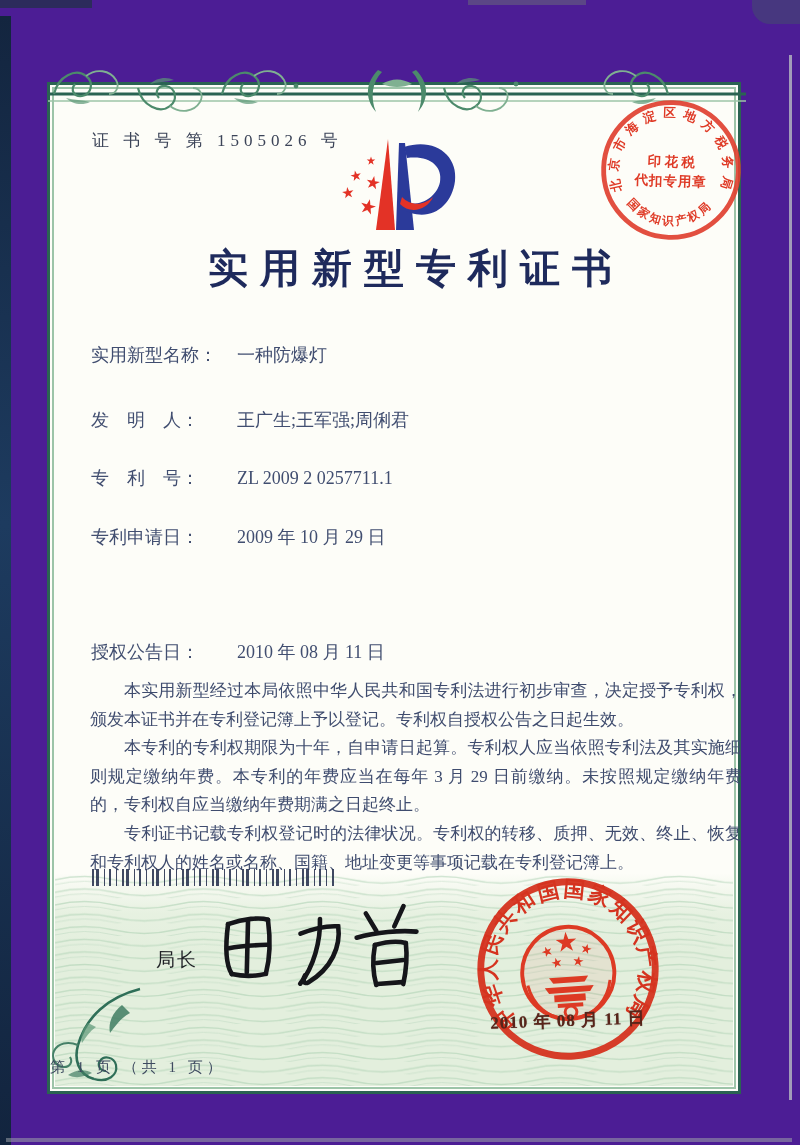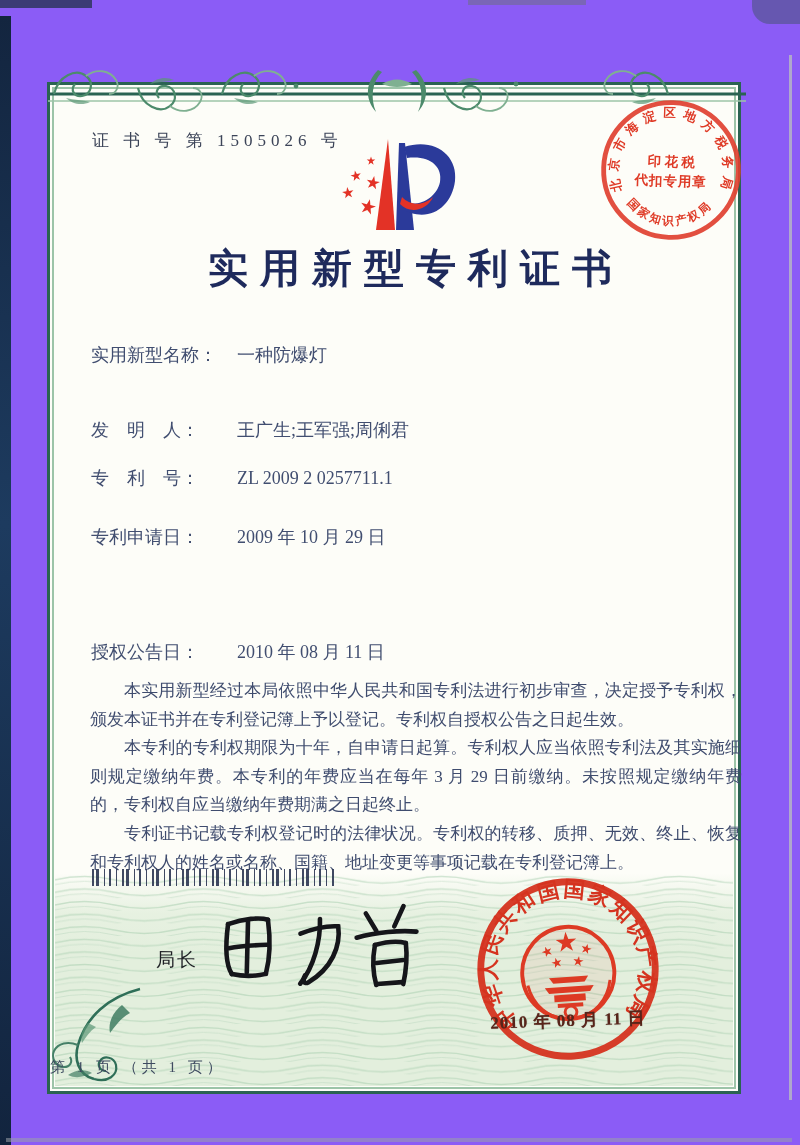--- a/index.html
+++ b/index.html
@@ -1,16 +1,16 @@
 <!DOCTYPE html>
 <html><head>
 <meta charset="utf-8">
 <style>
   html,body{margin:0;padding:0;background:#e8e8e6;}
-  .stage{position:relative;width:800px;height:1145px;margin:0 auto;background:#8b5cf6;overflow:hidden;
+  .stage{position:relative;width:800px;height:1145px;margin:0 auto;background:#4c1d95;overflow:hidden;
          font-family:"Liberation Serif","DejaVu Serif",serif;}
   
   .edge-left{position:absolute;left:0;top:16px;width:11px;height:1129px;
              background:linear-gradient(180deg,#13253f,#1d3b5f 45%,#12243e);}
   .edge-top-l{position:absolute;left:0;top:0;width:92px;height:8px;background:#22304a;opacity:.75;}
   .edge-top-m{position:absolute;left:468px;top:0;width:118px;height:5px;background:#6a6f78;opacity:.5;}
   .edge-top-r{position:absolute;left:752px;top:0;width:48px;height:24px;background:#41526a;opacity:.5;
               border-bottom-left-radius:18px;}
   .edge-right{position:absolute;left:789px;top:55px;width:3px;height:1045px;background:#b8bcc2;opacity:.8;}
   .edge-bottom{position:absolute;left:6px;top:1138px;width:786px;height:4px;background:#9aa0a8;opacity:.55;}
@@ -24,21 +24,21 @@
   .ornament-top{position:absolute;left:-4px;top:-31px;width:702px;height:74px;z-index:3;}
   .flourish-bl{position:absolute;left:-12px;top:898px;width:112px;height:112px;z-index:3;}
   
   .cert-no{position:absolute;left:42px;top:44px;font-size:17px;letter-spacing:5px;color:#3c4458;z-index:4;}
   .logo{position:absolute;left:288px;top:50px;width:124px;height:98px;z-index:4;}
   .tax-stamp{position:absolute;left:544px;top:8px;width:154px;height:154px;z-index:5;transform:rotate(2deg);}
   .title{position:absolute;left:0;top:156px;width:100%;text-align:center;text-indent:12px;
          font-size:40px;font-weight:700;letter-spacing:12px;color:#1e2a5c;z-index:4;margin-left:16px;}
   .field{position:absolute;left:41px;font-size:18px;color:#414e70;white-space:nowrap;z-index:4;}
   .f-label{display:inline-block;min-width:146px;}
-  .f1{top:258px}.f2{top:333px}.f3{top:381px}.f4{top:440px}.f5{top:498px}.f6{top:555px}
+  .f1{top:258px}.f2{top:323px}.f3{top:381px}.f4{top:440px}.f5{top:498px}.f6{top:555px}
   .body-text{position:absolute;left:40px;top:592px;width:652px;font-size:17px;line-height:28.6px;
              color:#3f4c6e;text-align:justify;z-index:4;}
   .body-text p{margin:0;text-indent:2em;}
   .barcode{position:absolute;left:42px;top:784px;width:243px;height:17px;opacity:.88;z-index:4;
     background:repeating-linear-gradient(90deg,
       #26304e 0 2px,transparent 2px 4px,#26304e 4px 7px,transparent 7px 12px,
       #26304e 12px 13px,transparent 13px 17px,#26304e 17px 19px,transparent 19px 24px,
       #26304e 24px 25px,transparent 25px 30px);}
   .signer-label{position:absolute;left:106px;top:862px;font-size:19px;color:#1d1f24;letter-spacing:2px;
                 font-family:"Liberation Sans","DejaVu Sans",sans-serif;z-index:4;}

